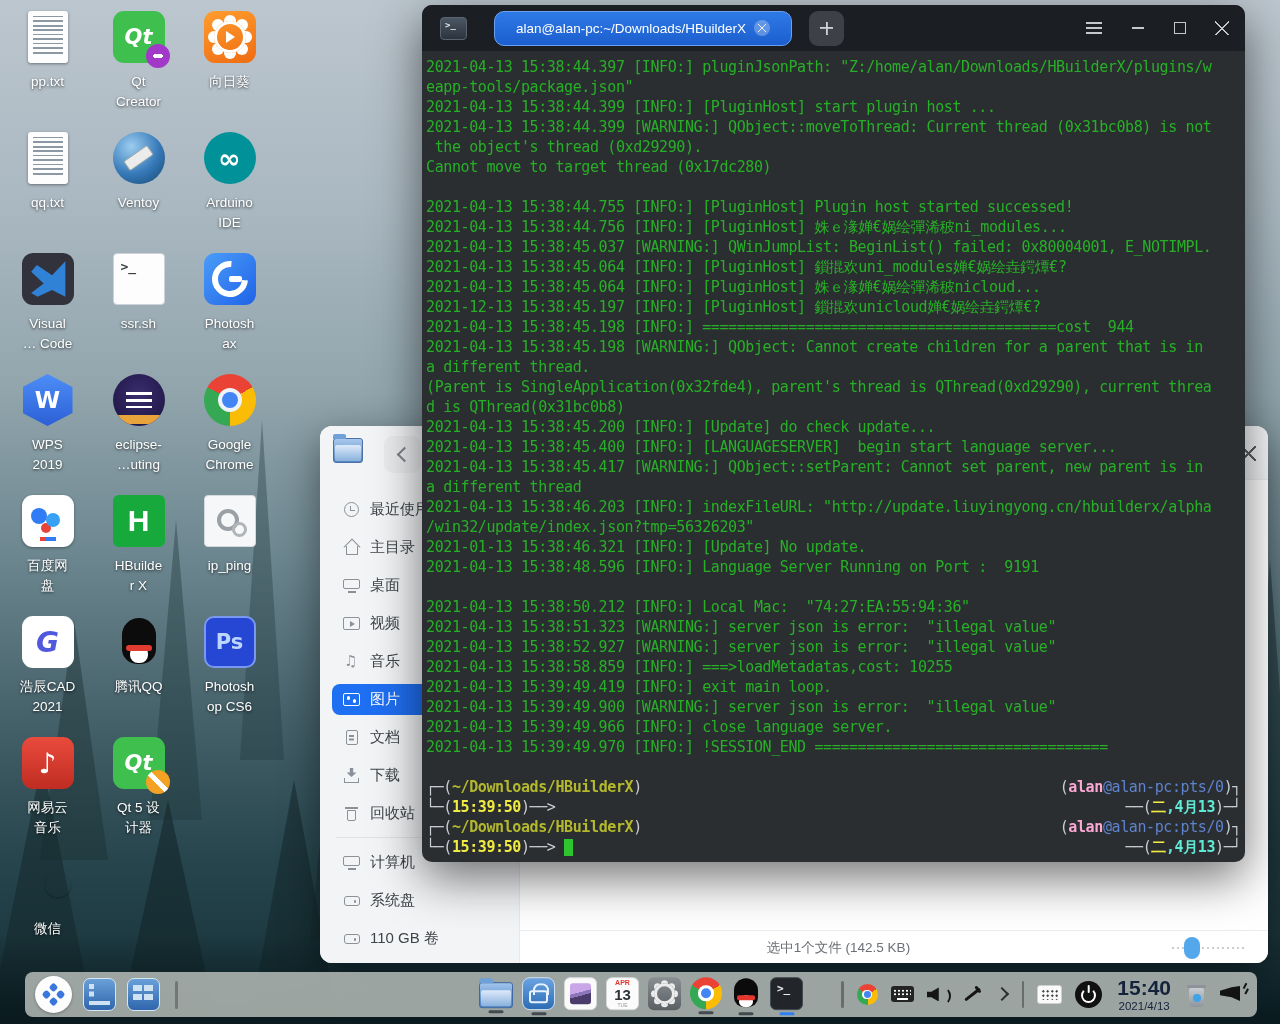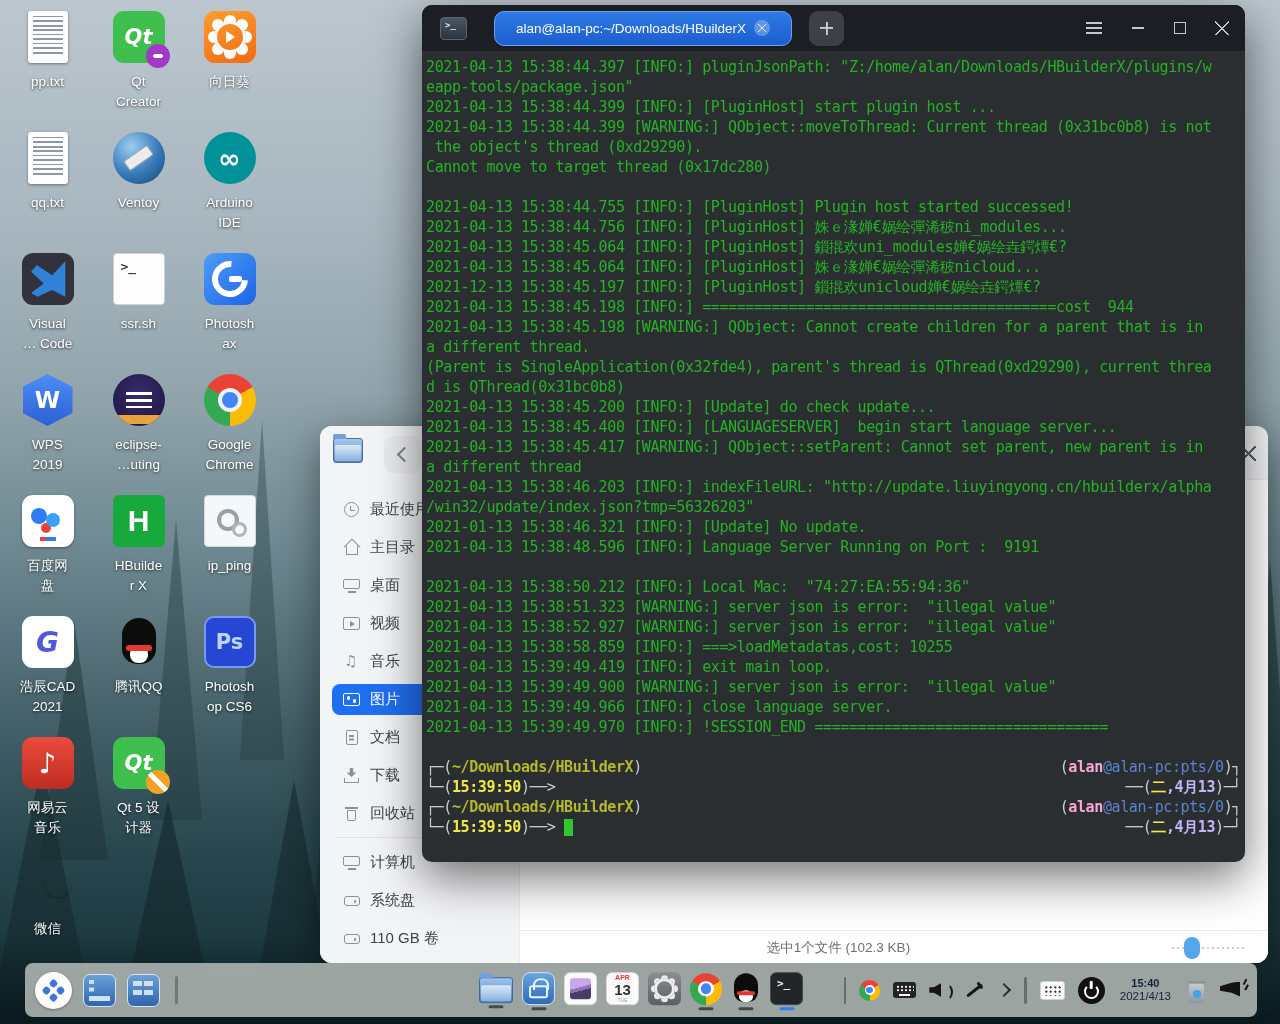--- a/index.html
+++ b/index.html
@@ -169,27 +169,27 @@
     background-size:14px 14px; background-position:center; background-repeat:no-repeat; }
 
   .t-body { flex:1; padding:6px 4px 0 4px; font-family:"DejaVu Sans Mono",monospace; font-size:15px; color:#27b027; overflow:hidden; }
   .t-line { white-space:pre; height:20px; line-height:20px; letter-spacing:-0.4px; }
   .p-row { display:flex; align-items:center; height:20px; line-height:20px; letter-spacing:-0.4px; white-space:pre; }
   .p-frame { color:#c9ced4; }
   .p-path { color:#b4b82c; font-weight:bold; }
   .p-user { color:#f9a8d4; font-weight:bold; }
   .p-host { color:#5d82cc; }
   .p-time,.p-day { color:#f1ea43; font-weight:bold; }
-  .p-date { color:#c4b5fd; font-weight:bold;text-align:right; }
+  .p-date { color:#5eead4; font-weight:bold;text-align:right; }
   .p-fill { flex:1; margin:0 1px; background:linear-gradient(#c9ced4,#c9ced4) center / 100% 1.5px no-repeat; }
   .p-spacer { flex:1; }
   .p-cursor { display:inline-block; width:9px; height:17px; margin-left:9px; background:#2ec52e; align-self:center; }
 
   
-  #taskbar { position:absolute; left:25px; right:23px; bottom:7px; height:54px; z-index:30;
+  #taskbar { position:absolute; left:25px; right:23px; bottom:7px; height:45px; z-index:30;
     background:rgba(177,183,179,.88); border-radius:8px; display:flex; align-items:center; padding:0 10px; }
   .tb-group { display:flex; align-items:center; gap:11px; }
   .tb-center { position:absolute; left:50%; top:50%; transform:translate(-50%,-54%); display:flex; align-items:center; gap:9px; }
   .tb-right { margin-left:auto; display:flex; align-items:center; gap:13px; }
   .tb-sep { width:3px; height:28px; background:rgba(70,75,72,.5); border-radius:2px; margin:0 4px; }
   .tb-app { position:relative; cursor:pointer; }
   .tb-app.run::after { content:""; position:absolute; left:50%; transform:translateX(-50%); bottom:-5px; width:15px; height:3px; border-radius:2px; background:#42494f; }
   .tb-app.act::after { content:""; position:absolute; left:50%; transform:translateX(-50%); bottom:-5px; width:15px; height:3px; border-radius:2px; background:#2f7ff0; }
 
   .tb-launcher { width:37px; height:37px; border-radius:50%; background:#fdfdfd; display:flex; align-items:center; justify-content:center; cursor:pointer; box-shadow:0 1px 3px rgba(0,0,0,.3); }
@@ -243,21 +243,21 @@
   .tr-dart::before { content:""; position:absolute; left:1px; top:9px; width:19px; height:2.8px; background:#151515; border-radius:2px; transform:rotate(-38deg); }
   .tr-dart::after { content:""; position:absolute; left:12px; top:4px; width:8px; height:2.8px; background:#151515; border-radius:2px; transform:rotate(52deg); }
   .tr-chev { width:10px; height:10px; border-top:2.6px solid #2b2f2c; border-right:2.6px solid #2b2f2c; transform:rotate(45deg); margin-right:2px; cursor:pointer; }
   .tr-sep { width:2.5px; height:27px; background:rgba(60,64,61,.55); border-radius:2px; }
   .tr-layout { width:25px; height:19px; background:#fafafa; border:1px solid #d0d0d0; border-radius:3px; position:relative; }
   .tr-layout::before { content:""; position:absolute; inset:3px; background:radial-gradient(circle 1px,#333 96%,transparent) 0 0 / 4.5px 4.5px; }
   .tr-power { width:27px; height:27px; border-radius:50%; background:#111; position:relative; display:flex; align-items:center; justify-content:center; }
   .tr-power::before { content:""; width:11px; height:11px; border:2.4px solid #fff; border-top-color:transparent; border-radius:50%; margin-top:2px; }
   .tr-power::after { content:""; position:absolute; left:50%; top:4px; transform:translateX(-50%); width:2.6px; height:8px; background:#fff; border-radius:1px; }
   .tb-clock { display:flex; flex-direction:column; align-items:center; color:#13233b; line-height:1.15; cursor:default; margin:0 2px; }
-  .tb-clock-time { font-size:11px; font-weight:bold; }
+  .tb-clock-time { font-size:21px; font-weight:bold; }
   .tb-clock-date { font-size:11.5px; }
   .tr-trash { width:21px; height:25px; position:relative; }
   .tr-trash::before { content:""; position:absolute; left:1px; right:1px; top:3px; height:2.6px; background:#8d9399; border-radius:1px; }
   .tr-trash::after { content:""; position:absolute; left:3px; right:3px; top:6.5px; bottom:0; background:linear-gradient(#c6ccd2,#8f959c); border-radius:2px 2px 4px 4px; }
   .tr-trash .rdot { position:absolute; left:6.5px; top:12px; width:8px; height:8px; border-radius:50%; background:#3fa3e8; z-index:2; }
   .tr-mega { width:27px; height:23px; position:relative; }
   .tr-mega::before { content:""; position:absolute; left:0; top:3px; width:20px; height:15px; background:#131313;
     clip-path:polygon(0 32%,58% 8%,100% 0,100% 100%,58% 75%,0 62%); }
   .tr-mega::after { content:""; position:absolute; right:1px; top:0; width:2.2px; height:6px; background:#131313; transform:rotate(28deg);
     box-shadow:4px 4px 0 #131313; }
@@ -515,21 +515,21 @@
             
           </div>
         </div>
     </div>
     <div class="fm-right">
       <div class="fm-titlebar">
         <div class="fm-close"></div>
       </div>
       <div class="fm-content"></div>
       <div class="fm-status">
-        <span class="fm-status-text">选中1个文件  (102.3 KB)</span>
+        <span class="fm-status-text">选中1个文件  (142.5 KB)</span>
         <div class="fm-slider">
             <div class="fm-knob"></div>
           </div>
       </div>
     </div>
   </div>
 
   <div id="terminal">
     <div class="t-titlebar">
       <div class="t-appicon">
@@ -552,20 +552,21 @@
 
       <div class="t-line">2021-04-13 15:38:44.397 [INFO:] pluginJsonPath: "Z:/home/alan/Downloads/HBuilderX/plugins/w</div>
           <div class="t-line">eapp-tools/package.json"</div>
           <div class="t-line">2021-04-13 15:38:44.399 [INFO:] [PluginHost] start plugin host ...</div>
           <div class="t-line">2021-04-13 15:38:44.399 [WARNING:] QObject::moveToThread: Current thread (0x31bc0b8) is not</div>
           <div class="t-line"> the object's thread (0xd29290).</div>
           <div class="t-line">Cannot move to target thread (0x17dc280)</div>
           <div class="t-line"></div>
           <div class="t-line">2021-04-13 15:38:44.755 [INFO:] [PluginHost] Plugin host started successed!</div>
           <div class="t-line">2021-04-13 15:38:44.756 [INFO:] [PluginHost] 姝ｅ湪婵€娲绘彈浠秛ni_modules...</div>
+          <div class="t-line">2021-04-13 15:38:45.037 [WARNING:] QWinJumpList: BeginList() failed: 0x80004001, E_NOTIMPL.</div>
           <div class="t-line">2021-04-13 15:38:45.064 [INFO:] [PluginHost] 鎻掍欢uni_modules婵€娲绘垚鍔燂€?</div>
           <div class="t-line">2021-04-13 15:38:45.064 [INFO:] [PluginHost] 姝ｅ湪婵€娲绘彈浠秛nicloud...</div>
           <div class="t-line">2021-12-13 15:38:45.197 [INFO:] [PluginHost] 鎻掍欢unicloud婵€娲绘垚鍔燂€?</div>
           <div class="t-line">2021-04-13 15:38:45.198 [INFO:] =========================================cost  944</div>
           <div class="t-line">2021-04-13 15:38:45.198 [WARNING:] QObject: Cannot create children for a parent that is in</div>
           <div class="t-line">a different thread.</div>
           <div class="t-line">(Parent is SingleApplication(0x32fde4), parent's thread is QThread(0xd29290), current threa</div>
           <div class="t-line">d is QThread(0x31bc0b8)</div>
           <div class="t-line">2021-04-13 15:38:45.200 [INFO:] [Update] do check update...</div>
           <div class="t-line">2021-04-13 15:38:45.400 [INFO:] [LANGUAGESERVER]  begin start language server...</div>

